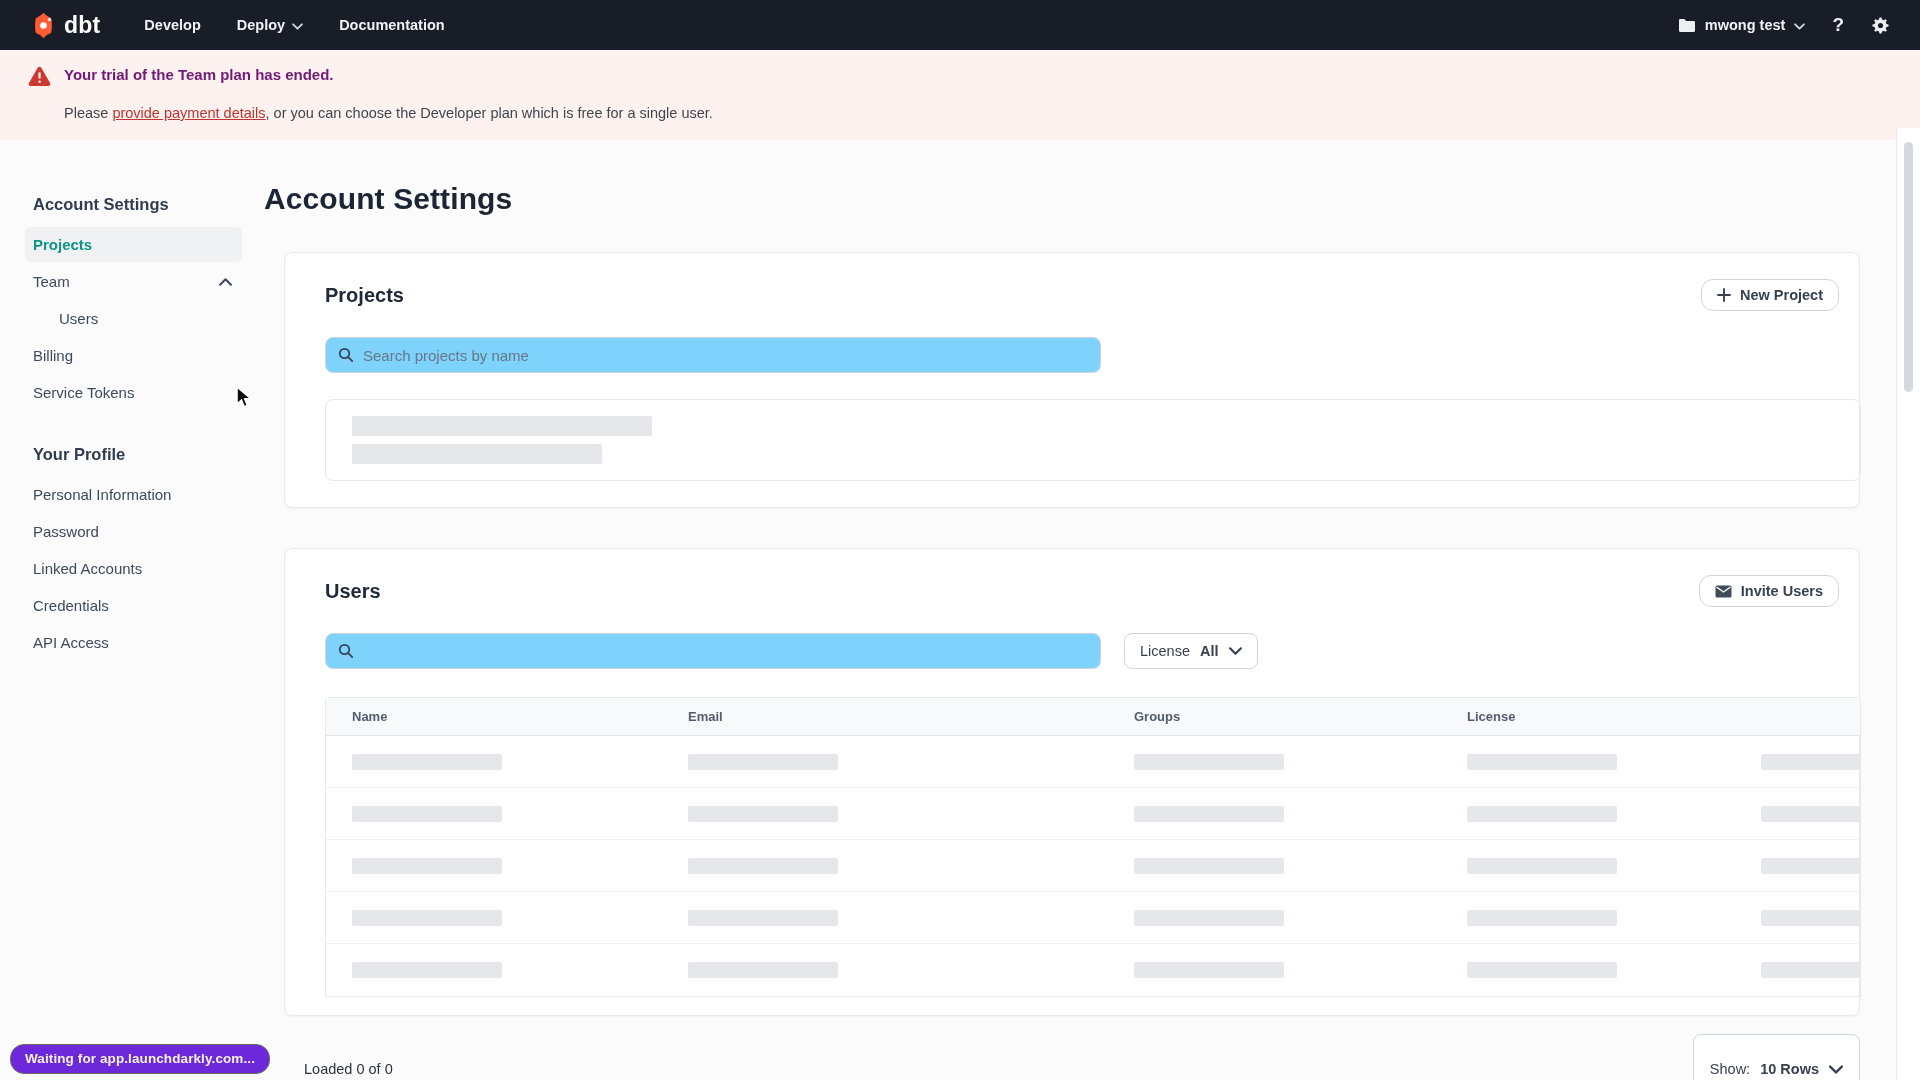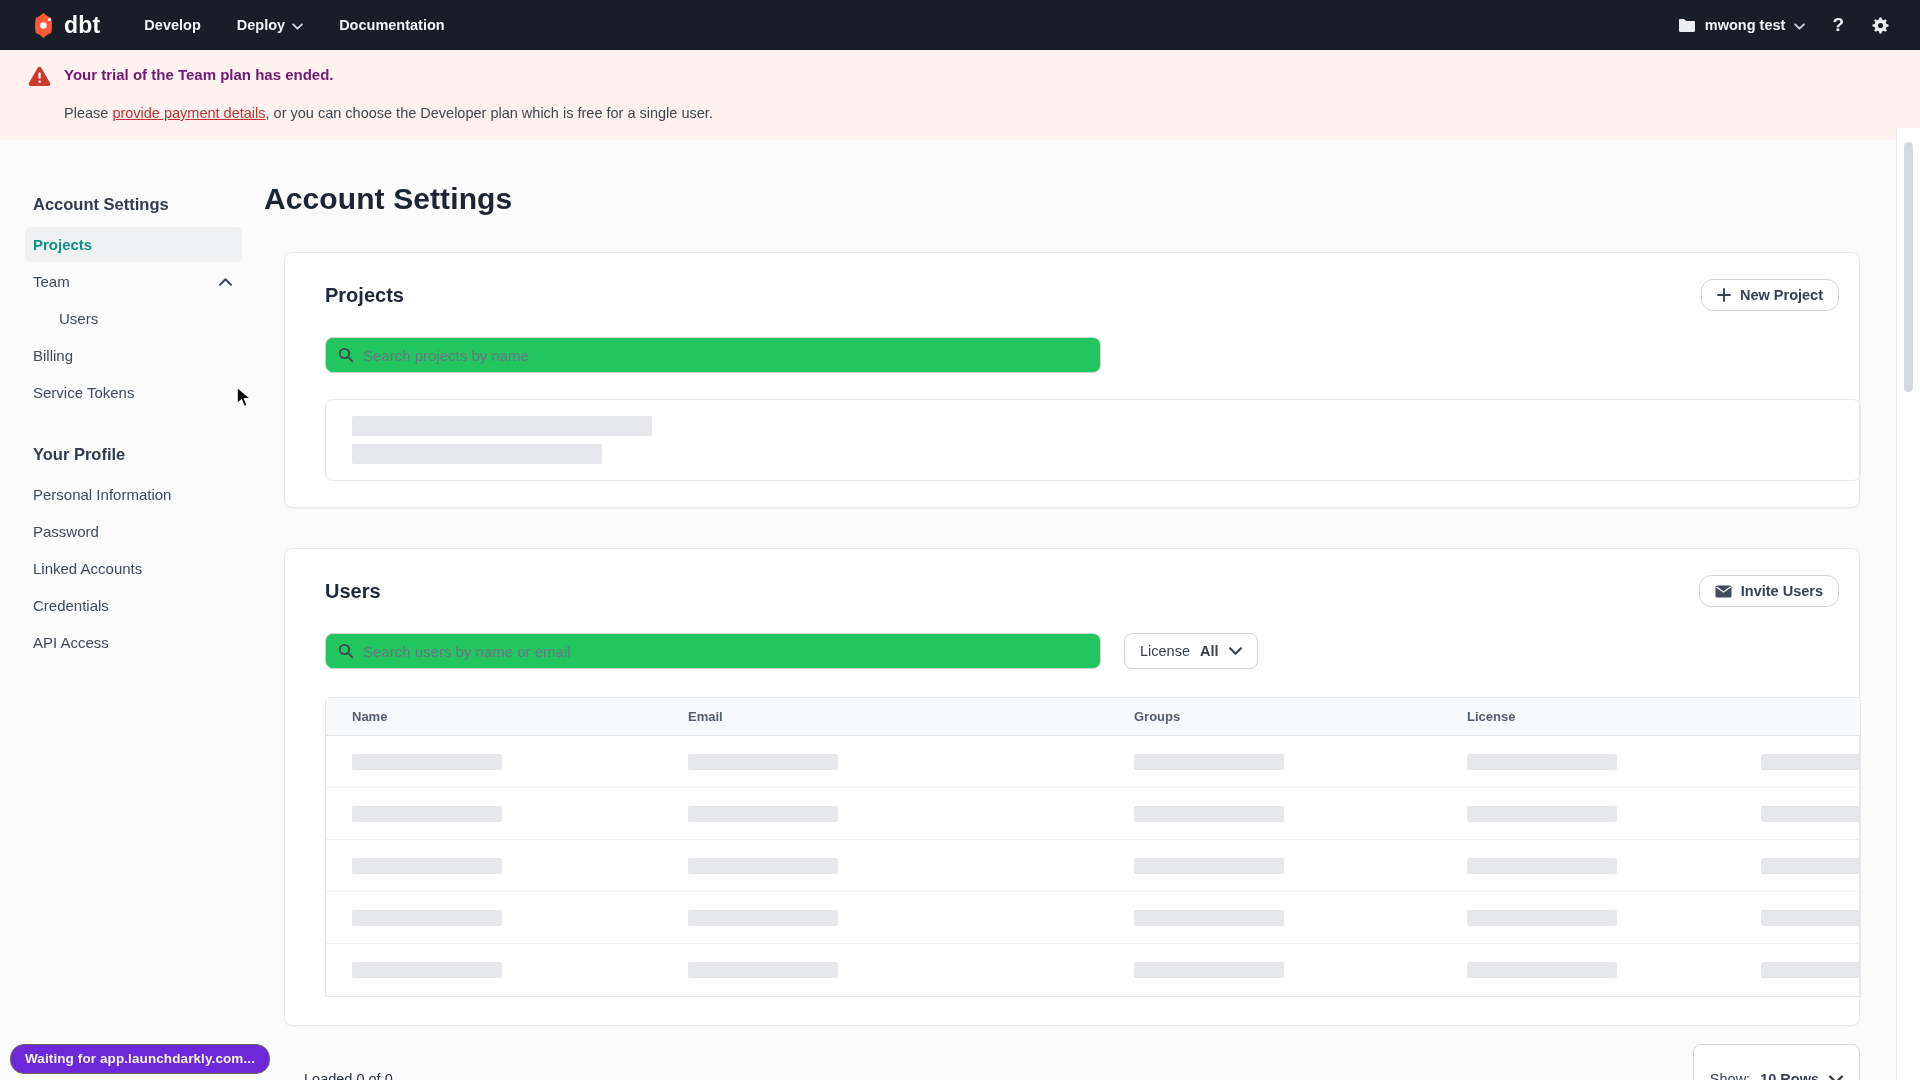--- a/index.html
+++ b/index.html
@@ -38,35 +38,35 @@
   .main { width:1600px; flex:none; padding-top:42px; }
   .page-title { font-size:30px; font-weight:bold; color:#1b2533; letter-spacing:.1px; }
 
   .card { background:#ffffff; border:1px solid #e6e8eb; border-radius:8px; box-shadow:0 1px 2px rgba(16,24,40,.04); margin-left:20px; width:1576px; padding:26px 20px 24px 20px; }
   .card-1 { margin-top:36px; }
   .card-2 { margin-top:40px; padding-bottom:18px; }
   .card-head { display:flex; align-items:center; justify-content:space-between; padding:0 0 0 20px; }
   .card-title { font-size:20px; font-weight:bold; color:#20293a; }
   .btn { display:inline-flex; align-items:center; gap:9px; background:#fff; border:1px solid #d0d5dd; border-radius:12px; padding:7px 15px; font-size:14.5px; color:#394150; font-weight:bold; cursor:pointer; font-family:inherit; }
 
-  .searchbox { display:flex; align-items:center; gap:9px; width:776px; height:36px; background:#22c55e; border:1px solid #d0d5dd; border-radius:8px; padding:0 12px; }
+  .searchbox { display:flex; align-items:center; gap:9px; width:776px; height:36px; background:#7dd3fc; border:1px solid #d0d5dd; border-radius:8px; padding:0 12px; }
   .searchbox input { border:none; outline:none; flex:1; font-size:15px; color:#252c38; font-family:inherit; background:transparent; }
   .searchbox input::placeholder { color:#697586; }
   .search-row { display:flex; align-items:center; margin:26px 0 0 20px; }
 
   .skeleton-panel { margin:26px 0 2px 20px; width:1536px; border:1px solid #e6e8eb; border-radius:8px; padding:16px 26px; }
   .skel { height:20px; border-radius:2px; background:#e5e7ea; }
   .skel-a { width:300px; margin-bottom:8px; }
   .skel-b { width:250px; }
 
   .license-btn { margin-left:23px; height:36px; border-radius:8px; gap:10px; }
   .license-label { font-weight:normal; color:#39414e; }
 
   
-  .table { margin:28px 0 10px 20px; width:1536px; border:1px solid #e6e8eb; border-radius:4px 4px 0 0; }
+  .table { margin:28px 0 0 20px; width:1536px; border:1px solid #e6e8eb; border-radius:4px 4px 0 0; }
   .thead { display:flex; background:#f8f9fa; border-bottom:1px solid #e3e6e9; }
   .th { font-size:13px; font-weight:bold; color:#525d6e; padding:11px 0 11px 26px; }
   .trow { display:flex; align-items:center; height:52px; border-bottom:1px solid #eef0f2; }
   .trow:last-child { border-bottom:none; }
   .td { padding-left:26px; display:flex; }
   .c-name { width:336px; flex:none; }
   .c-email { width:446px; flex:none; }
   .c-groups { width:333px; flex:none; }
   .c-license { width:294px; flex:none; }
   .c-actions { width:125px; flex:none; padding-right:0; }
@@ -246,21 +246,20 @@
         </button>
       </div>
       <div class="search-row">
         <div class="searchbox">
           <span style="display:flex;">
               <svg width="16" height="16" viewBox="0 0 16 16">
                 <circle cx="6.5" cy="6.5" r="4.7" stroke="#394455" stroke-width="1.8" fill="none"></circle>
                 <line x1="10.2" y1="10.2" x2="14.2" y2="14.2" stroke="#394455" stroke-width="1.8" stroke-linecap="round"></line>
               </svg>
             </span>
-          <input type="text" placeholder="Search users by name or email" style="">
         </div>
         <button class="btn license-btn">
           <span class="license-label">License</span>
           <span>All</span>
           <span class="caret" style="color:#39414e;display:flex;">
               <svg width="13" height="8" viewBox="0 0 12 7">
                 <path d="M1 1l5 5 5-5" stroke="currentColor" stroke-width="2" fill="none" stroke-linecap="round" stroke-linejoin="round"></path>
               </svg>
             </span>
         </button>

